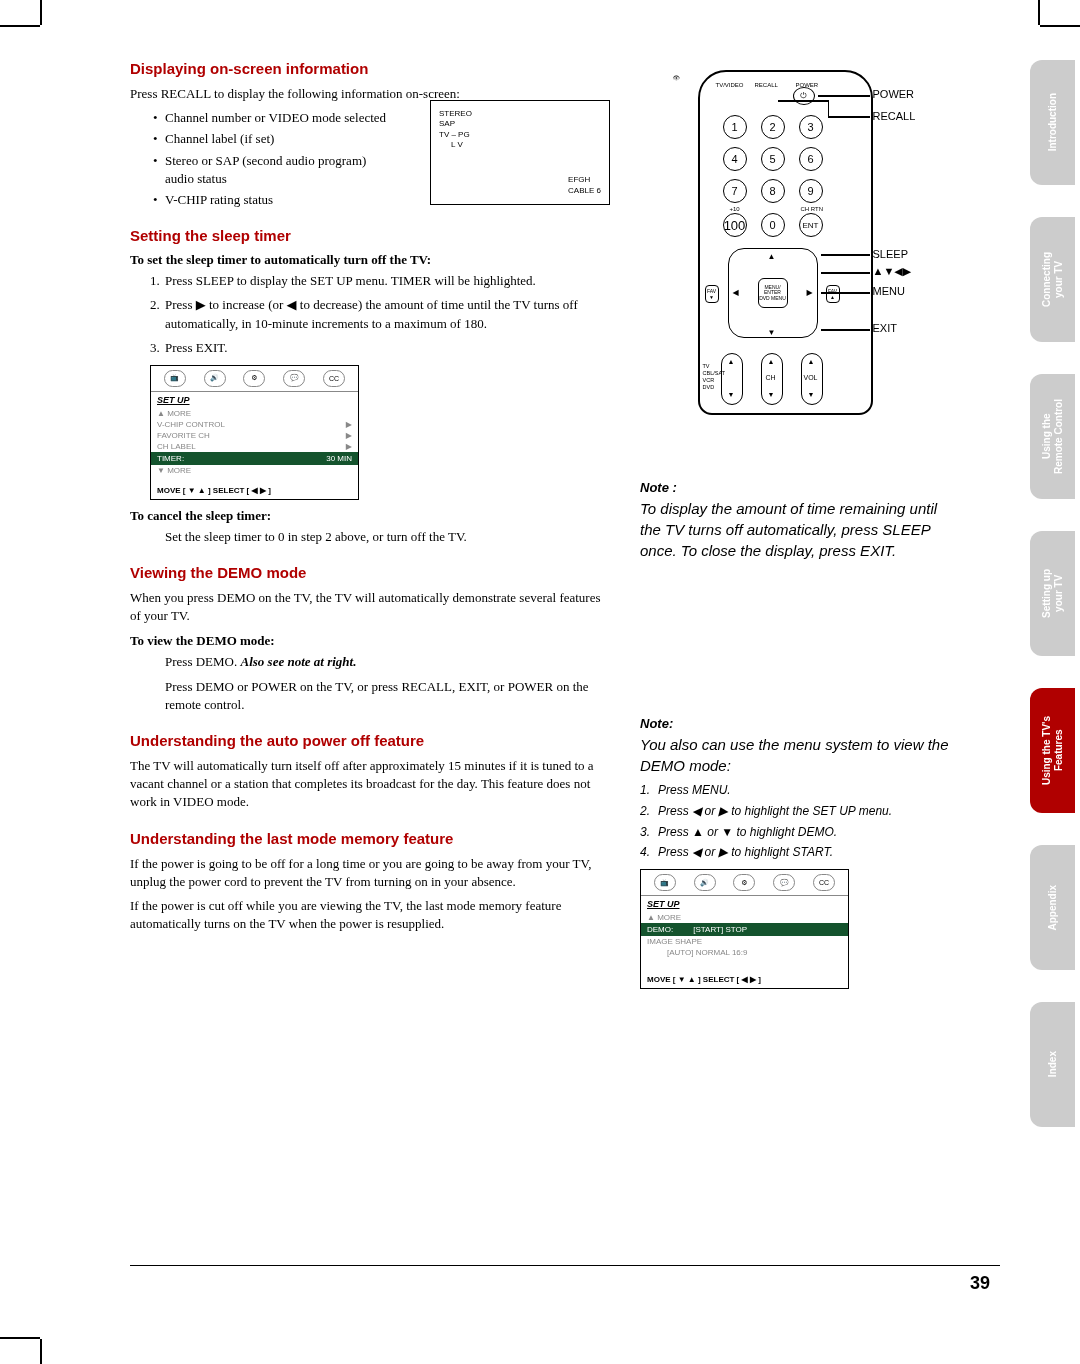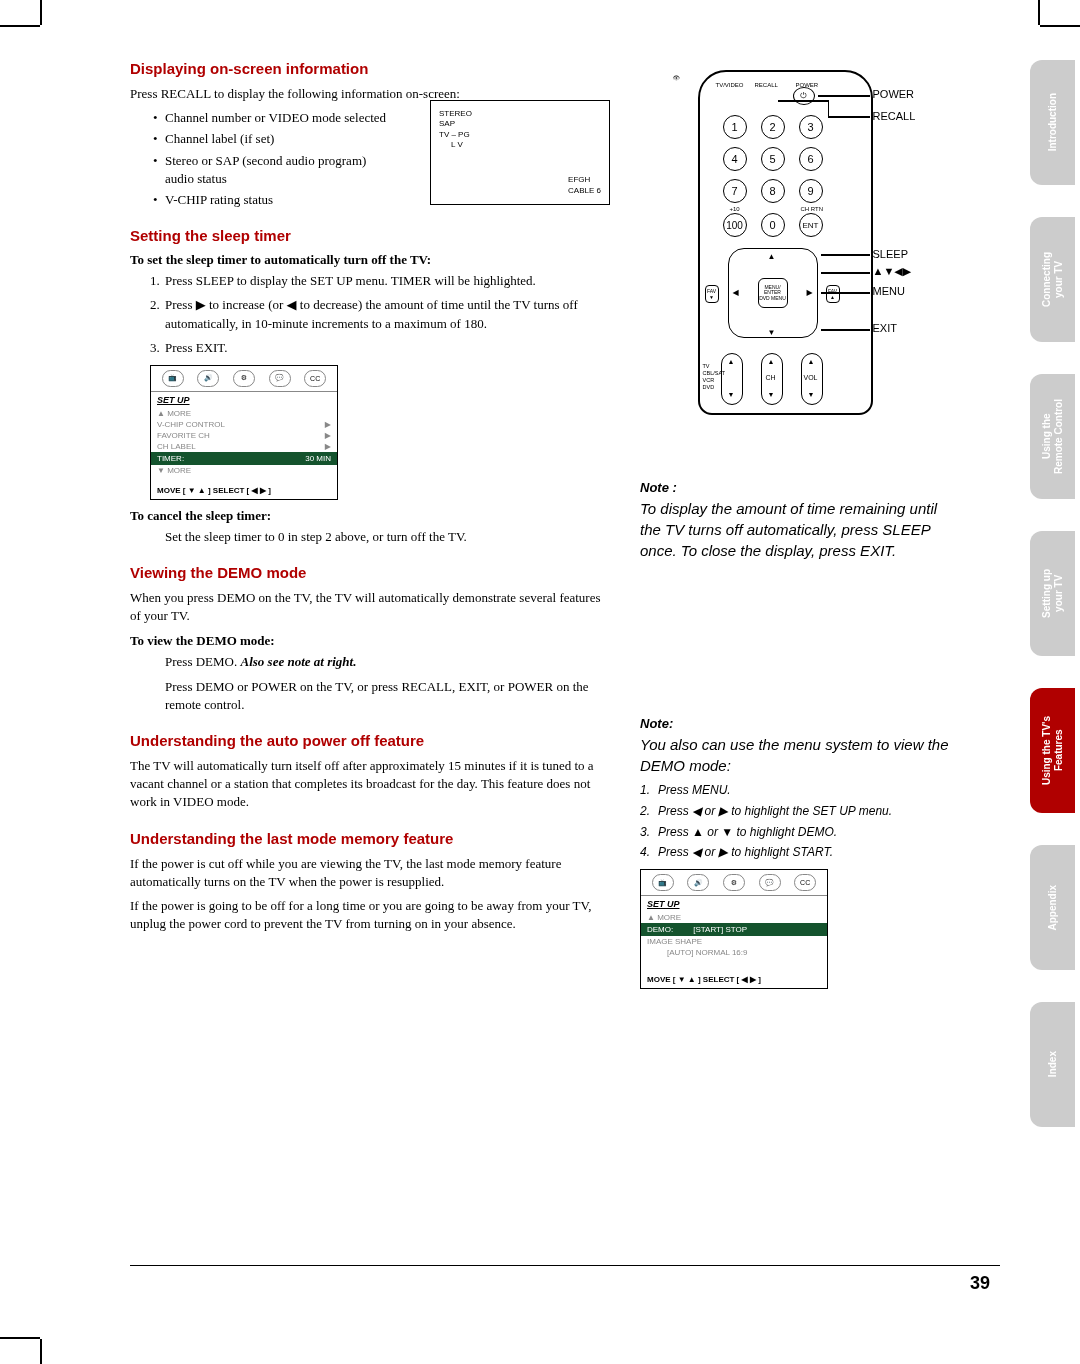--- a/index.html
+++ b/index.html
@@ -141,21 +141,21 @@
       left: 300px;
       font-family: Arial, sans-serif;
       font-size: 8px;
       padding: 8px;
     }
     .osd-box .osd-line { line-height: 1.3; }
     .osd-box .osd-right { position: absolute; right: 8px; bottom: 8px; font-size: 8px; line-height: 1.3; }
     
     .menu-box {
       border: 1px solid #000;
-      width: 188px;
+      width: 209px;
       height: 135px;
       font-family: Arial, sans-serif;
       font-size: 8px;
       margin: 8px 0 8px 20px;
       position: relative;
     }
     .menu-tabs {
       display: flex;
       justify-content: space-around;
       padding: 4px;
@@ -335,22 +335,22 @@
     <h2 class="section-title">Viewing the DEMO mode</h2>
     <p class="body-text">When you press DEMO on the TV, the TV will automatically demonstrate several features of your TV.</p>
     <p class="sub-heading">To view the DEMO mode:</p>
     <p class="indented"><span>Press DEMO. </span><b><i>Also see note at right.</i></b></p>
     <p class="indented">Press DEMO or POWER on the TV, or press RECALL, EXIT, or POWER on the remote control.</p>
 
     <h2 class="section-title">Understanding the auto power off feature</h2>
     <p class="body-text">The TV will automatically turn itself off after approximately 15 minutes if it is tuned to a vacant channel or a station that completes its broadcast for the day. This feature does not work in VIDEO mode.</p>
 
     <h2 class="section-title">Understanding the last mode memory feature</h2>
+    <p class="body-text">If the power is going to be off for a long time or you are going to be away from your TV, unplug the power cord to prevent the TV from turning on in your absence.</p>
     <p class="body-text">If the power is cut off while you are viewing the TV, the last mode memory feature automatically turns on the TV when the power is resupplied.</p>
-    <p class="body-text">If the power is going to be off for a long time or you are going to be away from your TV, unplug the power cord to prevent the TV from turning on in your absence.</p>
   </div>
 
   <div class="right-col">
 
     <div class="remote">
       <div class="remote-body"></div>
 
       <div style="position:absolute; top:22px; left:43px; font-size:6px; font-family:Arial;">TV/VIDEO</div>
       <div class="btn-small" style="top:30px; left:43px"></div>
       <div style="position:absolute; top:22px; left:82px; font-size:6px; font-family:Arial;">RECALL</div>
@@ -361,21 +361,21 @@
       <div class="btn-round btn-num" style="top:55px; left:50px">1</div>
       <div class="btn-round btn-num" style="top:55px; left:88px">2</div>
       <div class="btn-round btn-num" style="top:55px; left:126px">3</div>
       <div class="btn-round btn-num" style="top:87px; left:50px">4</div>
       <div class="btn-round btn-num" style="top:87px; left:88px">5</div>
       <div class="btn-round btn-num" style="top:87px; left:126px">6</div>
       <div class="btn-round btn-num" style="top:119px; left:50px">7</div>
       <div class="btn-round btn-num" style="top:119px; left:88px">8</div>
       <div class="btn-round btn-num" style="top:119px; left:126px">9</div>
       <div style="position:absolute; top:146px; left:57px; font-size:6px; font-family:Arial;">+10</div>
-      <div class="btn-round btn-num" style="top:153px; left:50px; font-size:10px">100</div>
+      <div class="btn-round btn-num" style="top:153px; left:50px; font-size:13px">100</div>
       <div class="btn-round btn-num" style="top:153px; left:88px">0</div>
       <div style="position:absolute; top:146px; left:128px; font-size:6px; font-family:Arial;">CH RTN</div>
       <div class="btn-round btn-num" style="top:153px; left:126px; font-size:8px">ENT</div>
 
       <div class="dpad" style="top:188px; left:55px"></div>
       <div class="dpad-tri" style="top:192px; left:95px">▲</div>
       <div class="dpad-tri" style="top:268px; left:95px">▼</div>
       <div class="dpad-tri" style="top:228px; left:60px">◀</div>
       <div class="dpad-tri" style="top:228px; left:134px">▶</div>
       <div class="dpad-center" style="top:218px; left:85px; white-space:pre-line">MENU/

